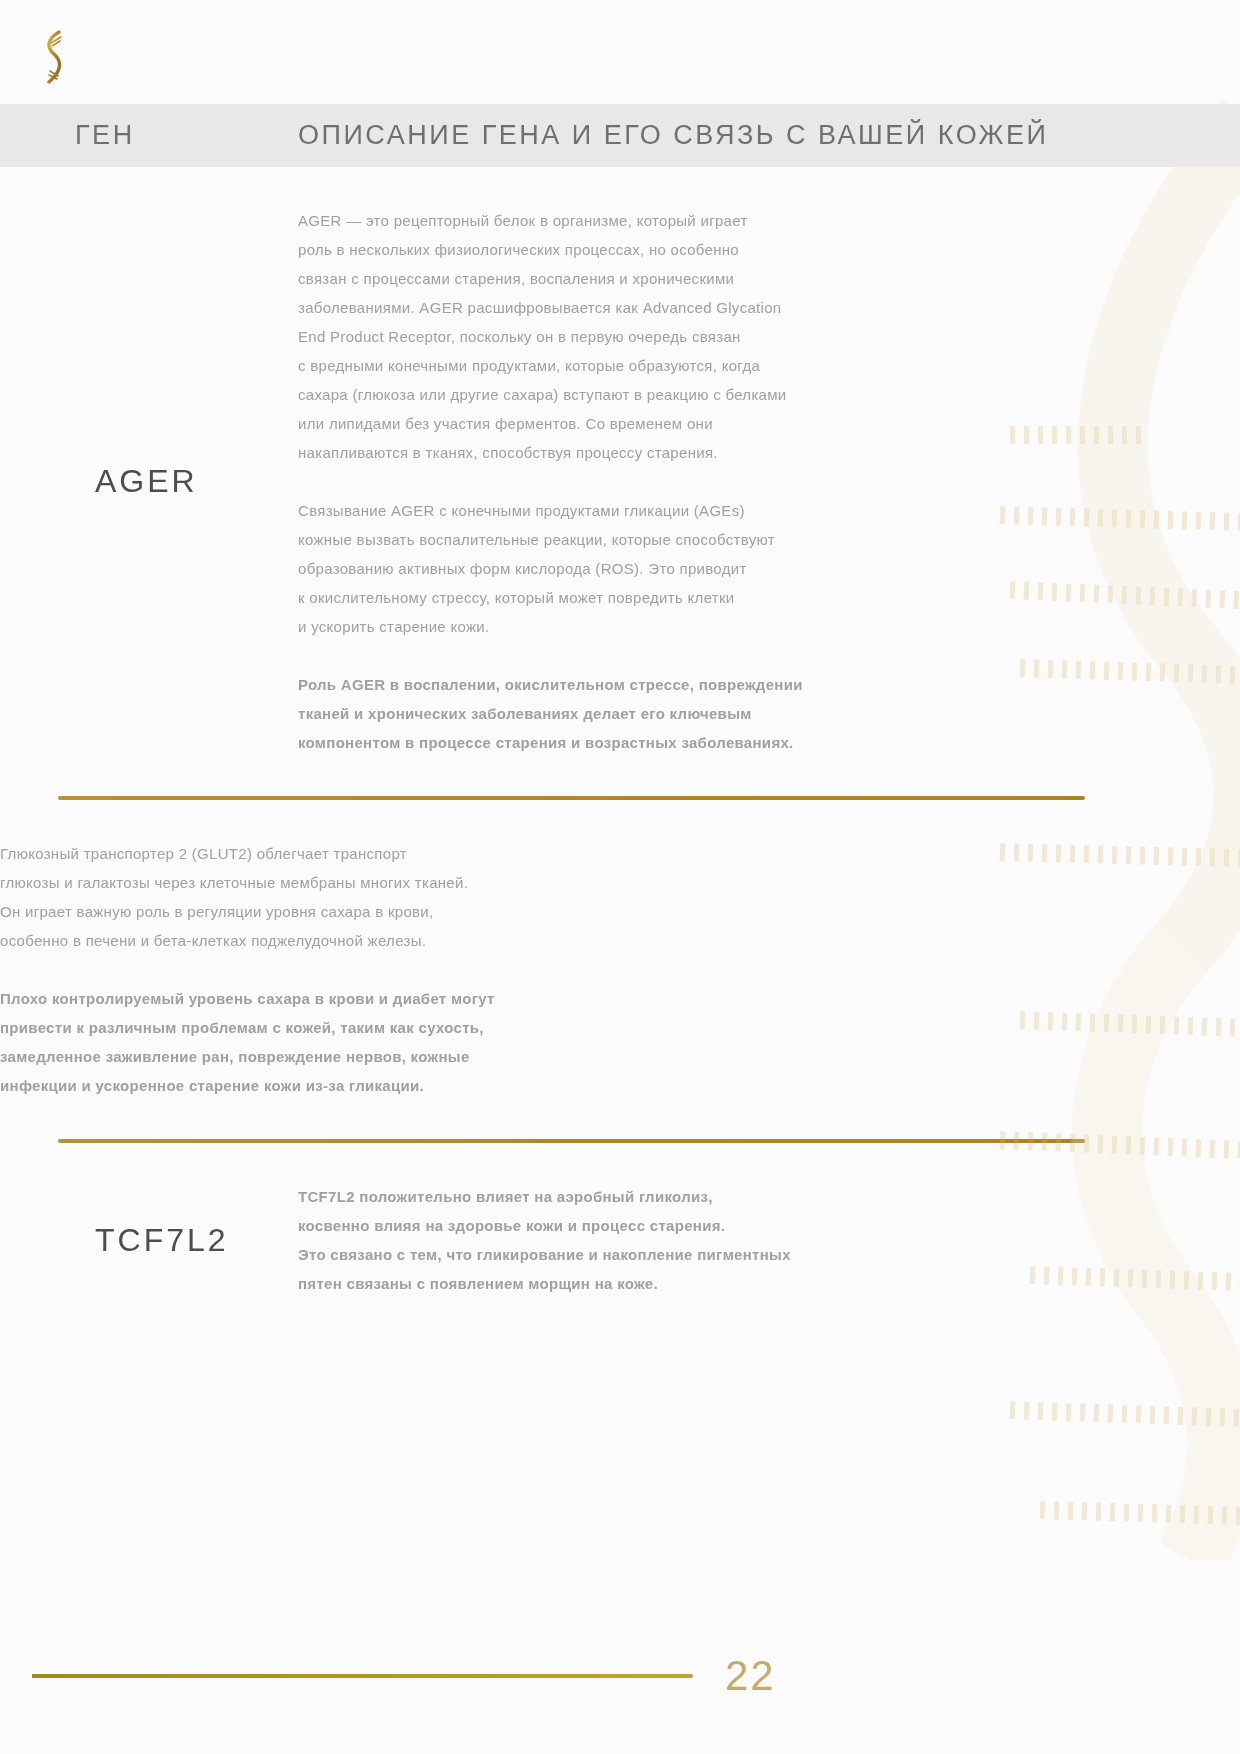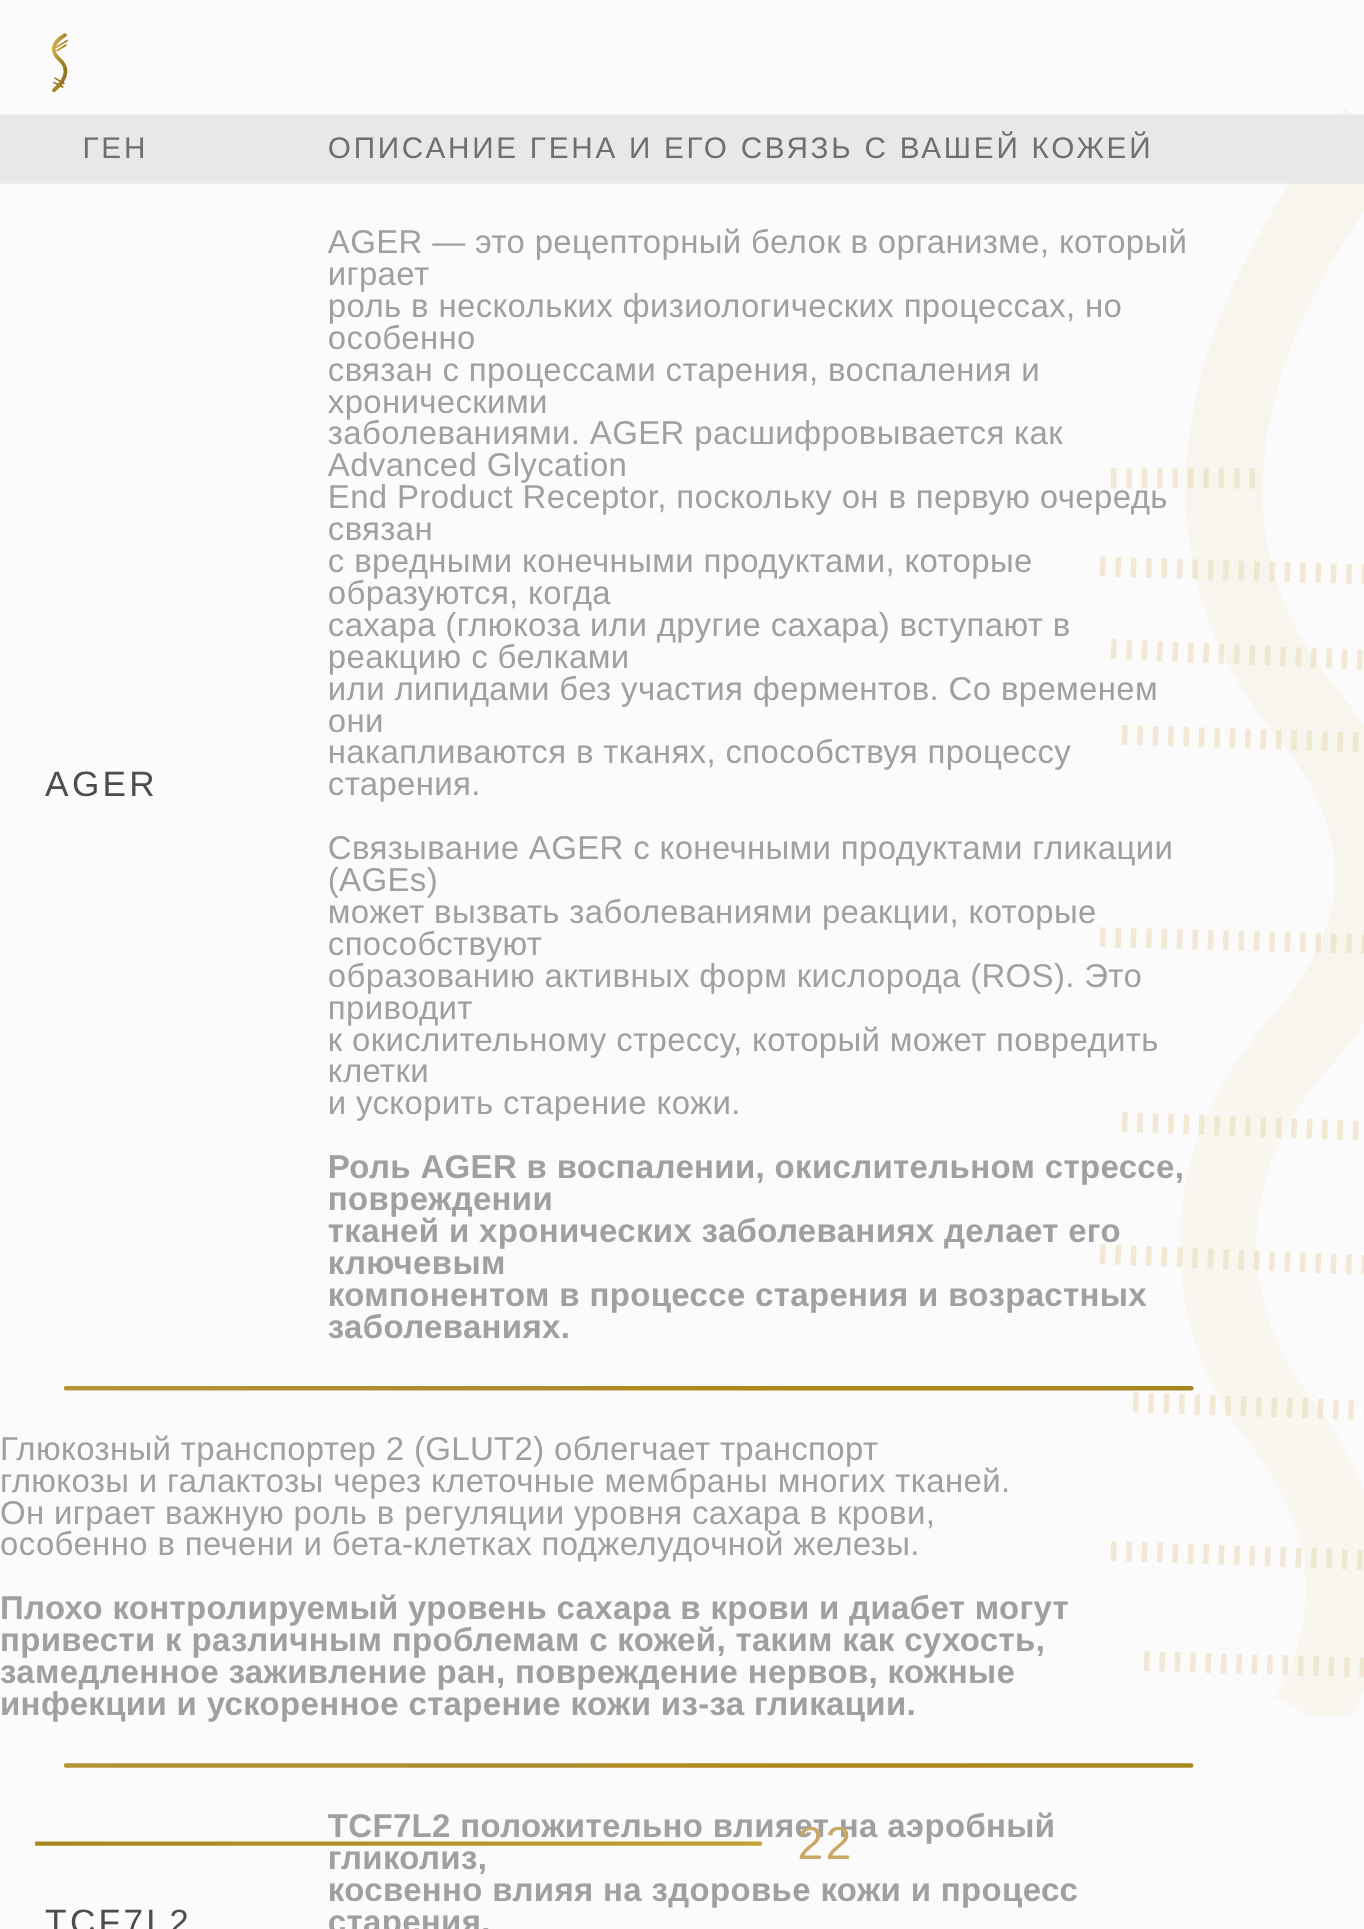--- a/index.html
+++ b/index.html
@@ -15,29 +15,29 @@
   .table-header{
     position:relative;margin-top:104px;height:63px;
     background:var(--header-band-bg,#e9e8e8);
     display:flex;align-items:center;
     color:var(--header-text,#6f6f6f);
     font-size:27px;font-weight:300;letter-spacing:2.5px;
   }
   .th-gene{width:298px;padding-left:75px;box-sizing:border-box;flex:none;}
   .th-desc{flex:1;}
   .grow{position:relative;display:flex;align-items:center;}
-  .gene-cell{width:298px;padding-left:41px;box-sizing:border-box;flex:none;display:flex;align-items:center;}
+  .gene-cell{width:298px;padding-left:95px;box-sizing:border-box;flex:none;display:flex;align-items:center;}
   .gene-name{
     font-size:32px;font-weight:300;letter-spacing:3px;
     color:var(--gene-text,#4d4d4d);
   }
   .desc-cell{flex:1;padding:39px 150px 39px 0;box-sizing:border-box;}
   .para{
     margin:0 0 29px 0;
-    font-size:30px;font-weight:300;line-height:29px;letter-spacing:0.3px;
+    font-size:15px;font-weight:300;line-height:29px;letter-spacing:0.3px;
     color:var(--body-text,#a0a0a0);
     white-space:pre-line;
   }
   .para:last-child{margin-bottom:0;font-weight:bold;}
   .divider{
     height:4px;margin-left:58px;width:1027px;border-radius:2px;
     background:linear-gradient(90deg,#b69238 0%,#ad8b2c 45%,#b08a1e 52%,#a8861f 100%);
   }
   .footer{position:absolute;left:0;top:1652px;width:1240px;display:flex;align-items:center;margin-left:32px;}
   .footer-line{
@@ -100,21 +100,21 @@
       <p class="para">AGER — это рецепторный белок в организме, который играет
 роль в нескольких физиологических процессах, но особенно
 связан с процессами старения, воспаления и хроническими
 заболеваниями. AGER расшифровывается как Advanced Glycation
 End Product Receptor, поскольку он в первую очередь связан
 с вредными конечными продуктами, которые образуются, когда
 сахара (глюкоза или другие сахара) вступают в реакцию с белками
 или липидами без участия ферментов. Со временем они
 накапливаются в тканях, способствуя процессу старения.</p>
       <p class="para">Связывание AGER с конечными продуктами гликации (AGEs)
-может вызвать заболеваниями реакции, которые способствуют
+кожные вызвать воспалительные реакции, которые способствуют
 образованию активных форм кислорода (ROS). Это приводит
 к окислительному стрессу, который может повредить клетки
 и ускорить старение кожи.</p>
       <p class="para">Роль AGER в воспалении, окислительном стрессе, повреждении
 тканей и хронических заболеваниях делает его ключевым
 компонентом в процессе старения и возрастных заболеваниях.</p>
     </div>
   </section>
 
   <div class="divider"></div>

